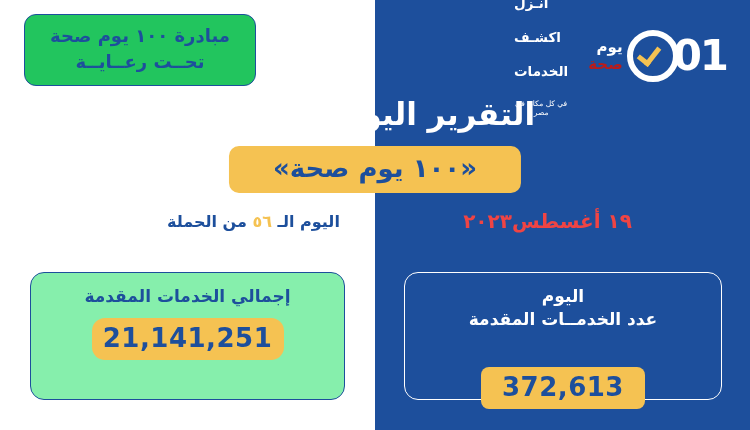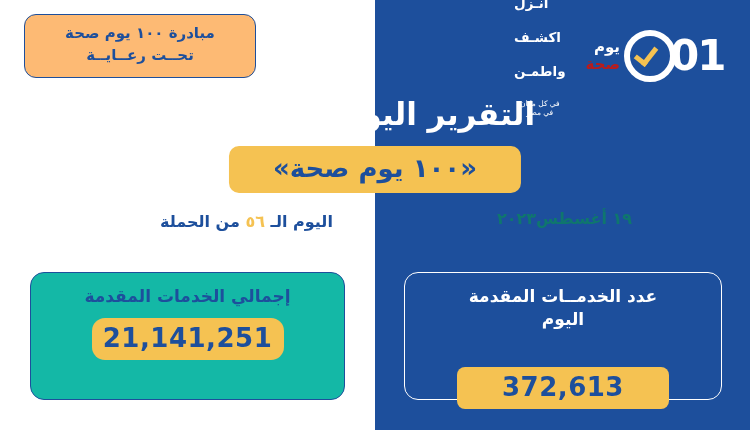--- a/index.html
+++ b/index.html
@@ -27,23 +27,23 @@
   .initiative-badge{
     position:absolute;
     top:14px;left:24px;
     width:218px;
     border:1.6px solid #1d4f9c;
     border-radius:12px;
     padding:8px 6px 10px;
     text-align:center;
     color:#1d4f9c;
     line-height:1.45;
-    font-size:15px;
-    font-weight:bold;
-    background:#fdba74;
+    font-size:18px;
+    font-weight:bold;
+    background:#22c55e;
   }
   .initiative-badge div{white-space:nowrap;}
 
   
   .logo-wrap{
     position:absolute;
     top:10px;right:26px;
     width:210px;height:92px;
     display:flex;
     flex-direction:row-reverse;
@@ -123,48 +123,48 @@
     font-size:26px;
     font-weight:bold;
     padding:7px 44px 10px;
     border-radius:10px;
     white-space:nowrap;
   }
 
   
   .day-line{
     position:absolute;
-    top:212px;left:160px;
+    top:212px;left:167px;
     color:#1d4f9c;
     font-size:16px;font-weight:bold;
     white-space:nowrap;
   }
   .day-line .num{color:#f5c252;}
   .date-line{
     position:absolute;
     top:210px;right:118px;
-    color:#0f766e;
-    font-size:16px;font-weight:bold;
+    color:#ef4444;
+    font-size:20px;font-weight:bold;
     text-align:center;
     line-height:1.15;
     white-space:nowrap;
   }
 
   
   .card{
     position:absolute;
     border-radius:14px;
     box-sizing:border-box;
     text-align:center;
   }
   .card-left{
     left:30px;top:272px;
     width:315px;height:128px;
     border:1.6px solid #1d4f9c;
-    background:#14b8a6;
+    background:#86efac;
     padding-top:12px;
   }
   .card-right{
     right:28px;top:272px;
     width:318px;height:128px;
     border:1.6px solid #ffffff;
     background:#1d4f9c;
     padding-top:12px;
   }
   .card-label{
@@ -179,39 +179,39 @@
     background:#f5c252;
     color:#1d4f9c;
     font-size:26px;
     font-weight:bold;
     border-radius:8px;
     padding:5px 0 7px;
     width:190px;
     letter-spacing:0.5px;
   }
   .card-left .card-value{width:192px;border-radius:13px;}
-  .card-right .card-value{width:212px;margin-top:36px;}
+  .card-right .card-value{width:164px;margin-top:36px;}
 </style>
 </head>
 <body>
 
 <div class="canvas">
 
   <div class="blue-panel"></div>
 
   <div class="initiative-badge">
     <div>مبادرة ١٠٠ يوم صحة</div>
     <div>تحــت رعــايــة</div>
   </div>
 
   <div class="logo-wrap">
     <div class="logo-slogan">
       <span>انـزل</span>
       <span>اكشـف</span>
-      <span>واطمـن</span>
+      <span>الخدمات</span>
       <span class="small">في كل مكان في مصر</span>
     </div>
     <div style="display:flex;flex-direction:row;align-items:center;gap:4px;">
       <div class="logo-100">
         <span>1</span>
         <span style="margin-left:-2px;">0</span>
         <span class="ring"></span>
       </div>
       <div class="logo-words">
         <span class="y1">يوم</span>
@@ -232,19 +232,19 @@
 
   <div class="card card-left">
     <div class="card-label">
       <div>إجمالي الخدمات المقدمة</div>
     </div>
     <div class="card-value">21,141,251</div>
   </div>
 
   <div class="card card-right">
     <div class="card-label">
+      <div>اليوم</div>
       <div>عدد الخدمــات المقدمة</div>
-      <div>اليوم</div>
     </div>
     <div class="card-value">372,613</div>
   </div>
 
 </div>
 
 </body></html>

